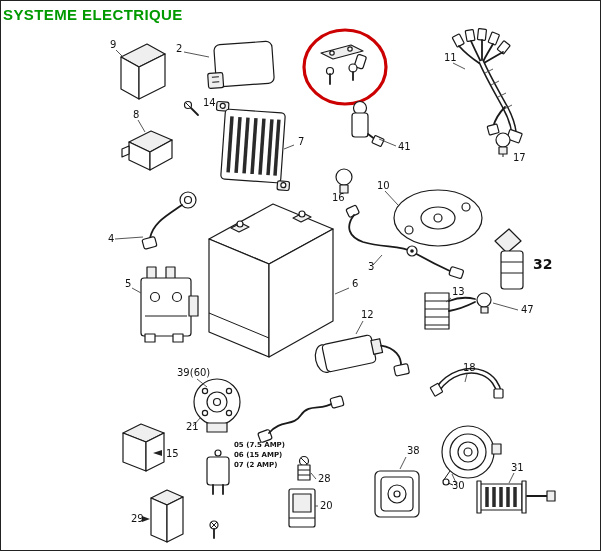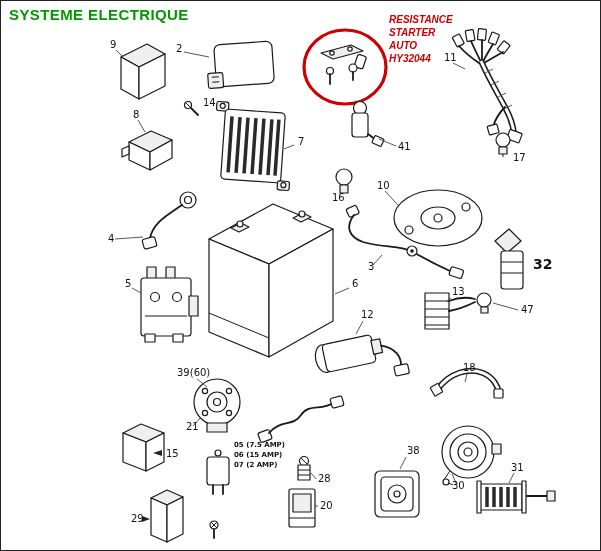--- a/index.html
+++ b/index.html
@@ -2,21 +2,21 @@
 <html style="--title-green: #009900; --accent-red: #cc0000; --line: #1a1a1a;"><head>
 <meta charset="utf-8">
 <style>
   * { margin:0; padding:0; box-sizing:border-box; }
   html,body { background:#fff; font-family:"DejaVu Sans", sans-serif; }
   #stage {
     position:relative; width:601px; height:551px;
     background:#fff; border:1px solid #222; overflow:hidden;
   }
   .title {
-    position:absolute; left:8px; top:5px;
+    position:absolute; left:2px; top:5px;
     font-family:"Liberation Sans", sans-serif;
     font-weight:bold; font-size:15px; letter-spacing:.4px;
     color:var(--title-green,#009900); white-space:nowrap;
   }
   .callout {
     position:absolute; left:388px; top:12px;
     font-family:"Liberation Sans", sans-serif;
     font-weight:bold; font-style:italic; font-size:10px; line-height:13px;
     color:var(--accent-red,#cc0000);
   }
@@ -361,20 +361,14 @@
         <text x="319" y="508" class="part-label">20</text>
         <text x="406" y="453" class="part-label">38</text>
         <text x="451" y="488" class="part-label">30</text>
         <text x="510" y="470" class="part-label">31</text>
         <text x="130" y="521" class="part-label">29</text>
       </g>
   </svg>
 
   <div class="title">SYSTEME ELECTRIQUE</div>
 
-  <div class="callout">
-    <div>RESISTANCE</div>
-    <div>STARTER</div>
-    <div>AUTO</div>
-    <div>HY32044</div>
-  </div>
 
 </div>
 
 </body></html>

